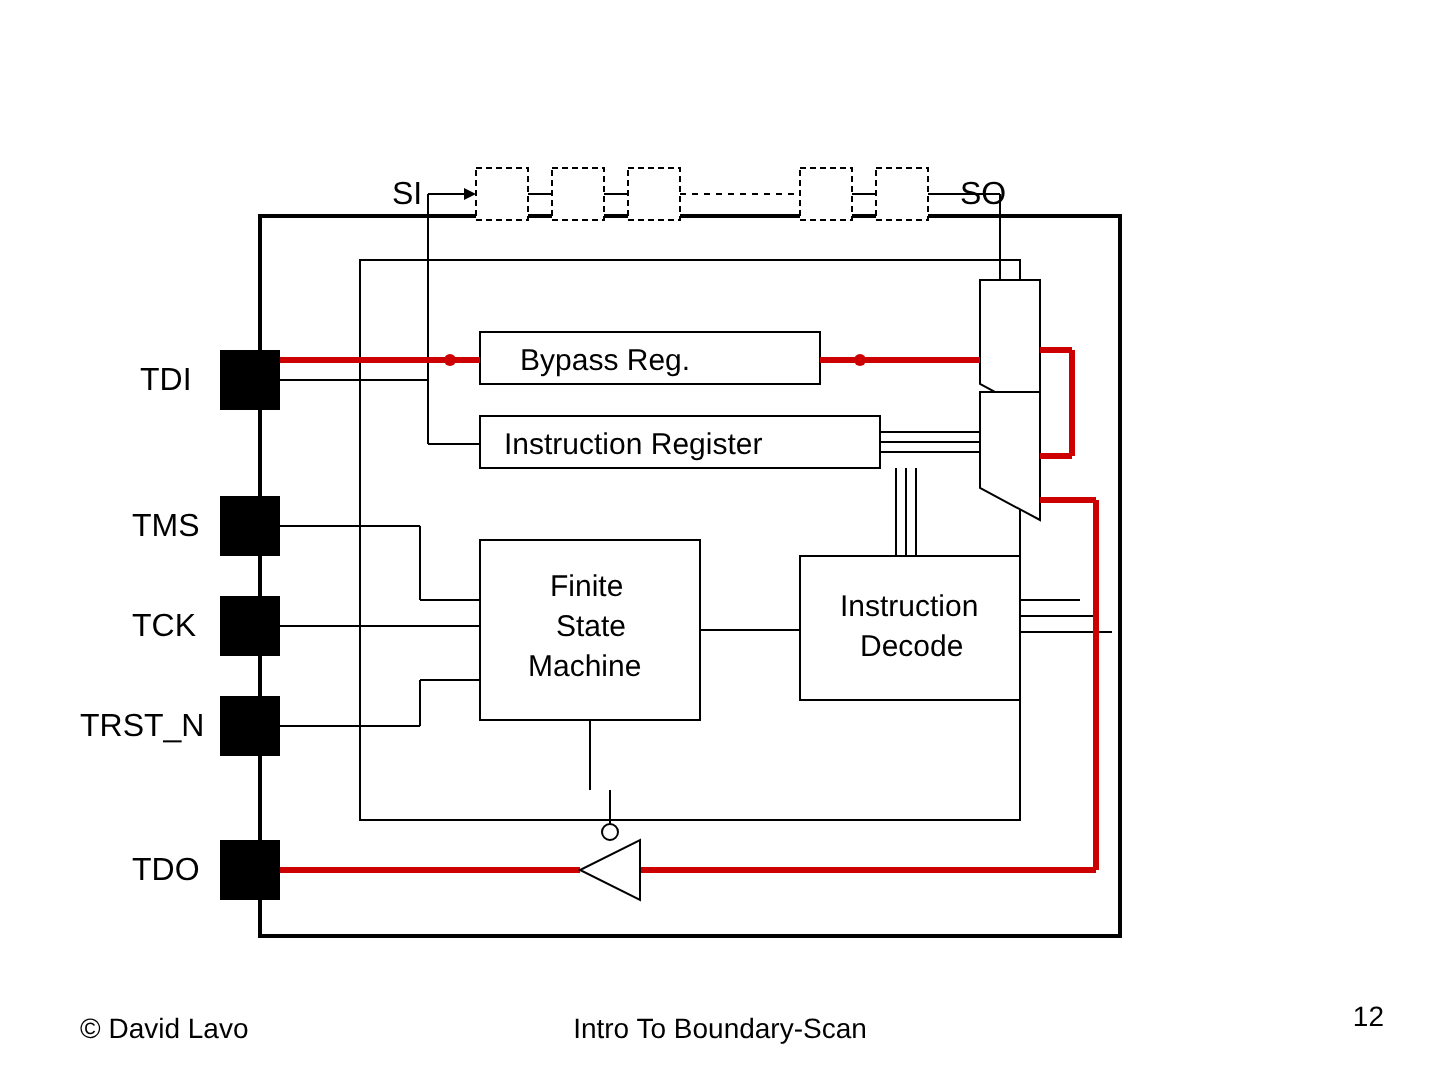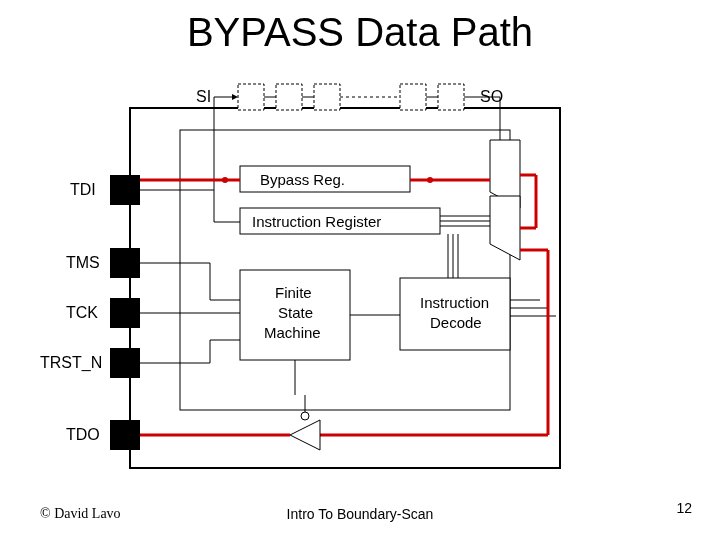--- a/index.html
+++ b/index.html
@@ -23,21 +23,20 @@
     width: 720px;
     text-align: center;
     font-size: 40px;
     font-weight: 400;
   }
   .footer-left {
     position: absolute;
     left: 40px;
     bottom: 18px;
     font-size: 14px;
-    font-family: Liberation Serif, serif;
   }
   .footer-center {
     position: absolute;
     left: 0;
     width: 720px;
     bottom: 18px;
     text-align: center;
     font-size: 14px;
     margin-top: 35px;
   }
@@ -48,21 +47,20 @@
     font-size: 14px;
   }
   svg { position: absolute; top: 0; left: 0; }
   text { font-family: Arial, Helvetica, sans-serif; }
 </style>
 </head>
 <body>
 
 <div class="slide">
 
-  <div class="title">BYPASS Data Path</div>
 
   <svg width="720" height="540" viewBox="0 0 720 540">
 
     <rect x="130" y="108" width="430" height="360" fill="none" stroke="#000" stroke-width="2"></rect>
 
     <g fill="#fff" stroke="#000" stroke-width="1" stroke-dasharray="3 2">
       <rect x="238" y="84" width="26" height="26"></rect>
       <rect x="276" y="84" width="26" height="26"></rect>
       <rect x="314" y="84" width="26" height="26"></rect>
       <rect x="400" y="84" width="26" height="26"></rect>

